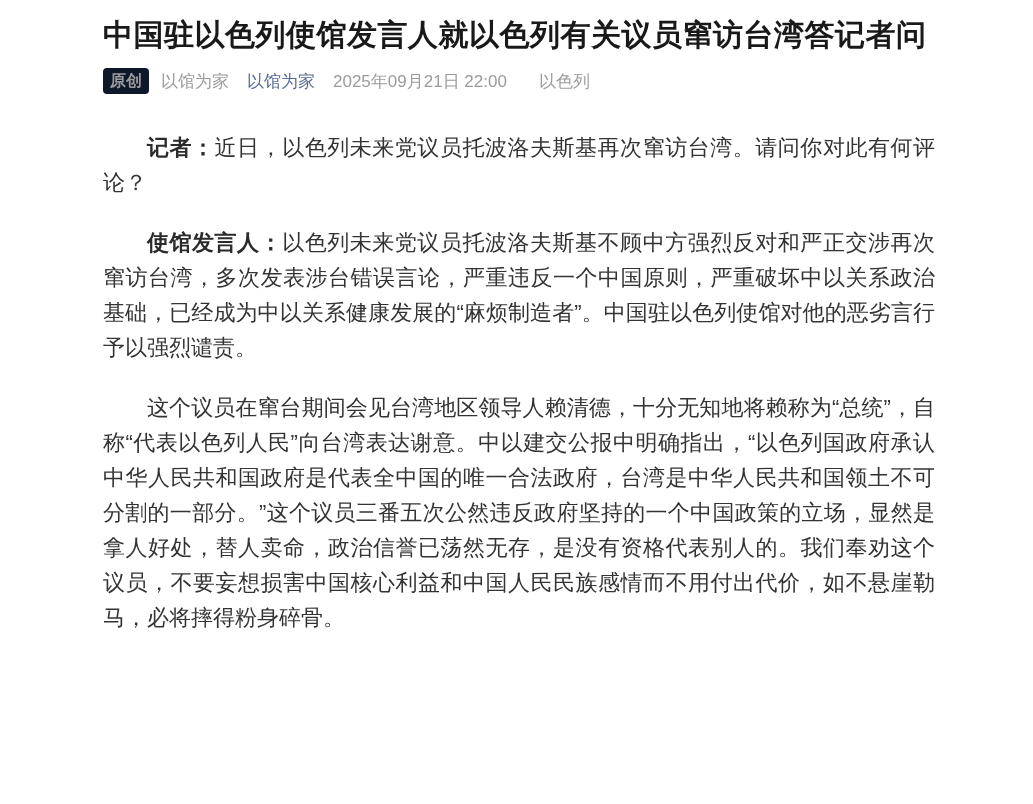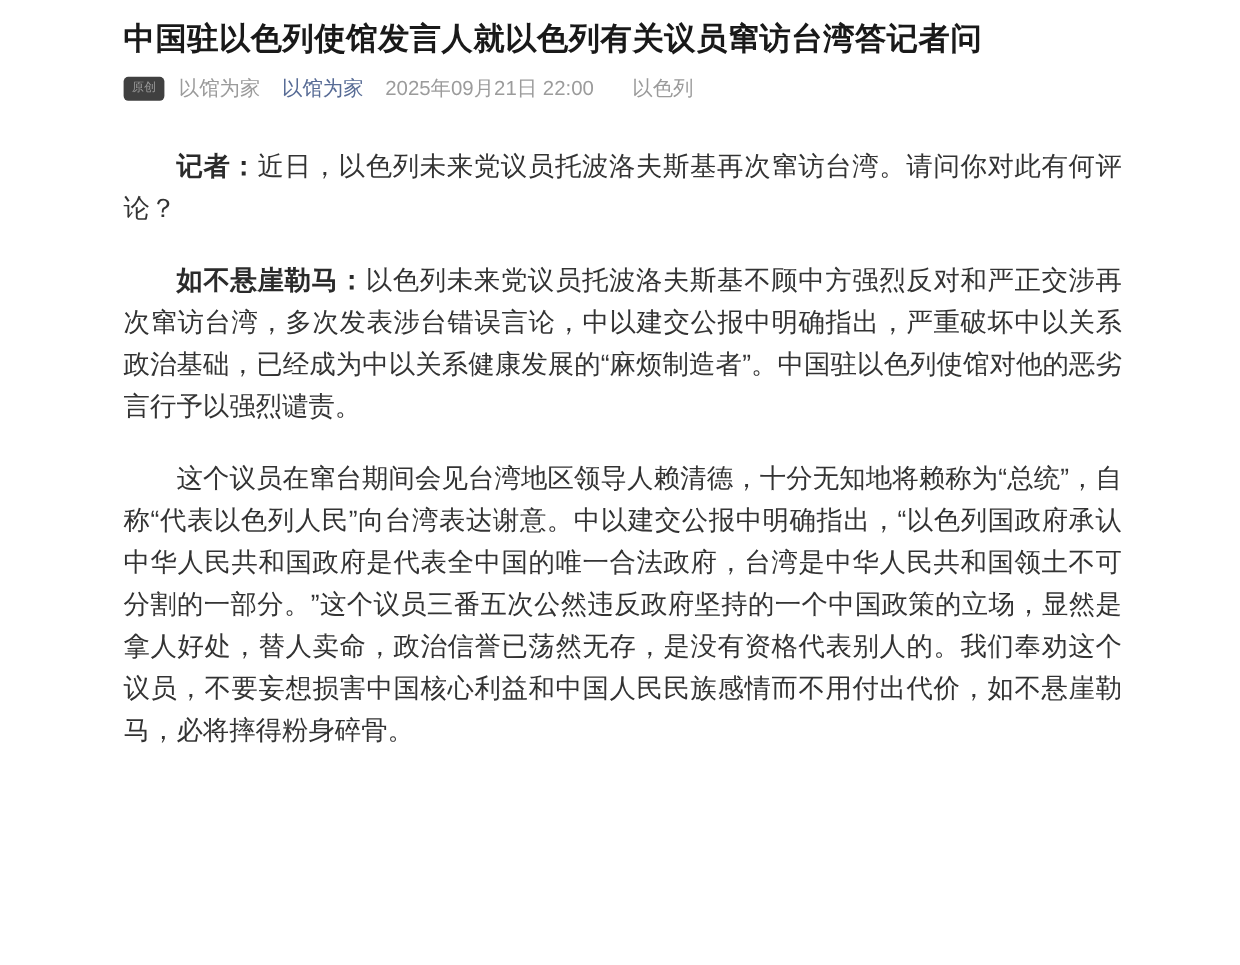--- a/index.html
+++ b/index.html
@@ -11,43 +11,44 @@
   .page {
     width: 1033px;
     height: 804px;
     background: #ffffff;
     overflow: hidden;
     box-sizing: border-box;
     padding: 14px 98px 0 103px;
   }
   .article-title {
     margin: 0 0 12px 0;
-    font-size: 26px;
+    font-size: 30px;
     font-weight: 700;
     line-height: 1.4;
     color: #191919;
     letter-spacing: 0.5px;
   }
   .meta-row {
     display: flex;
     align-items: center;
     margin: 0 0 36px 0;
     font-size: 17px;
     color: #9b9b9b;
     white-space: nowrap;
   }
   .original-badge {
     display: inline-block;
-    background: #404040;
+    background: #0f172a;
     color: #9b9b9b;
-    font-size: 10px;
+    font-size: 16px;
     line-height: 1;
     padding: 5px 7px;
     border-radius: 4px;
     margin-right: 12px;
+    font-weight: bold;
   }
   .author-name {
     color: #9b9b9b;
     margin-right: 18px;
   }
   .account-link {
     color: #576b95;
     text-decoration: none;
     cursor: pointer;
     margin-right: 18px;
@@ -90,21 +91,21 @@
     <span class="publish-location">以色列</span>
   </div>
 
   <div class="article-body">
 
     <p>
       <strong>记者：</strong><span>近日，以色列未来党议员托波洛夫斯基再次窜访台湾。请问你对此有何评论？</span>
     </p>
 
     <p>
-      <strong>如不悬崖勒马：</strong><span>以色列未来党议员托波洛夫斯基不顾中方强烈反对和严正交涉再次窜访台湾，多次发表涉台错误言论，中以建交公报中明确指出，严重破坏中以关系政治基础，已经成为中以关系健康发展的“麻烦制造者”。中国驻以色列使馆对他的恶劣言行予以强烈谴责。</span>
+      <strong>使馆发言人：</strong><span>以色列未来党议员托波洛夫斯基不顾中方强烈反对和严正交涉再次窜访台湾，多次发表涉台错误言论，严重违反一个中国原则，严重破坏中以关系政治基础，已经成为中以关系健康发展的“麻烦制造者”。中国驻以色列使馆对他的恶劣言行予以强烈谴责。</span>
     </p>
 
 
     <p>
       <span>这个议员在窜台期间会见台湾地区领导人赖清德，十分无知地将赖称为“总统”，自称“代表以色列人民”向台湾表达谢意。中以建交公报中明确指出，“以色列国政府承认中华人民共和国政府是代表全中国的唯一合法政府，台湾是中华人民共和国领土不可分割的一部分。”这个议员三番五次公然违反政府坚持的一个中国政策的立场，显然是拿人好处，替人卖命，政治信誉已荡然无存，是没有资格代表别人的。我们奉劝这个议员，不要妄想损害中国核心利益和中国人民民族感情而不用付出代价，如不悬崖勒马，必将摔得粉身碎骨。</span>
     </p>
 
   </div>
 
 </div>

